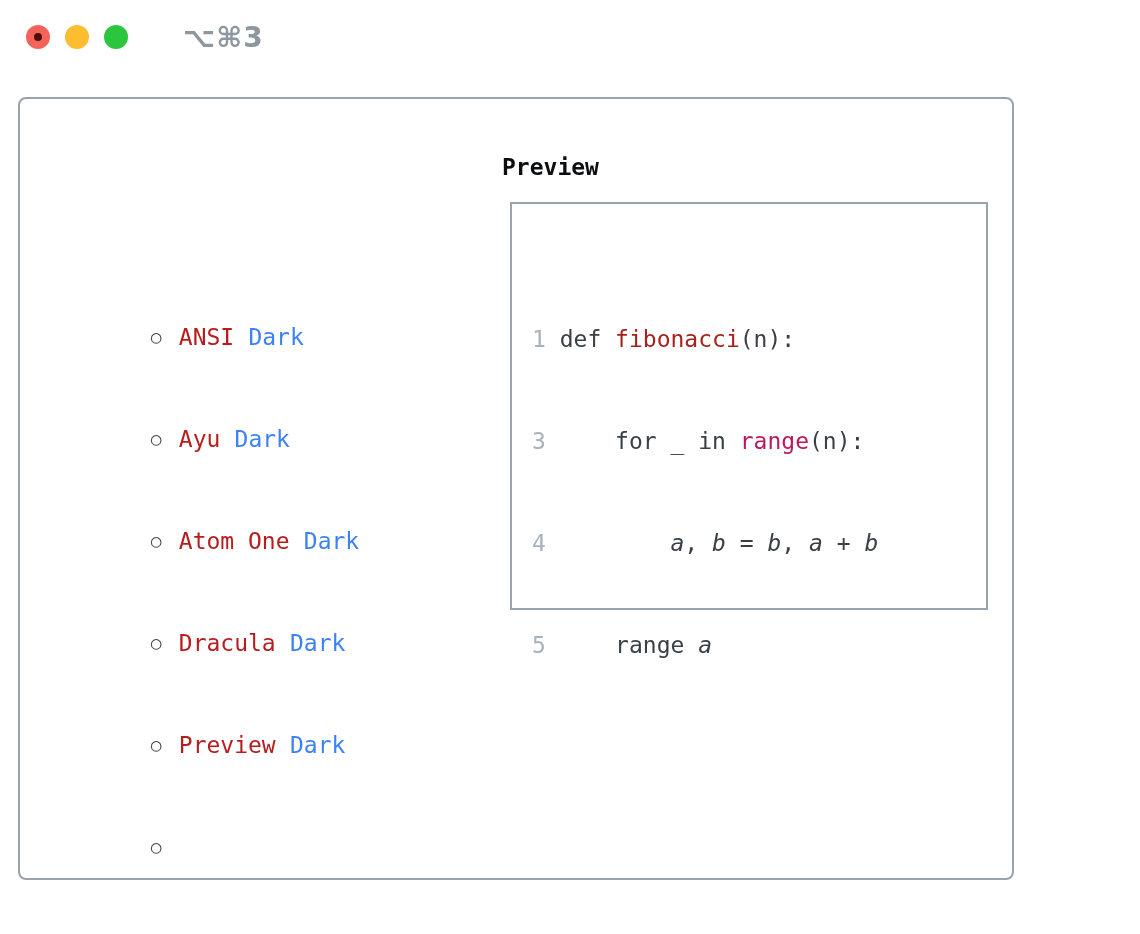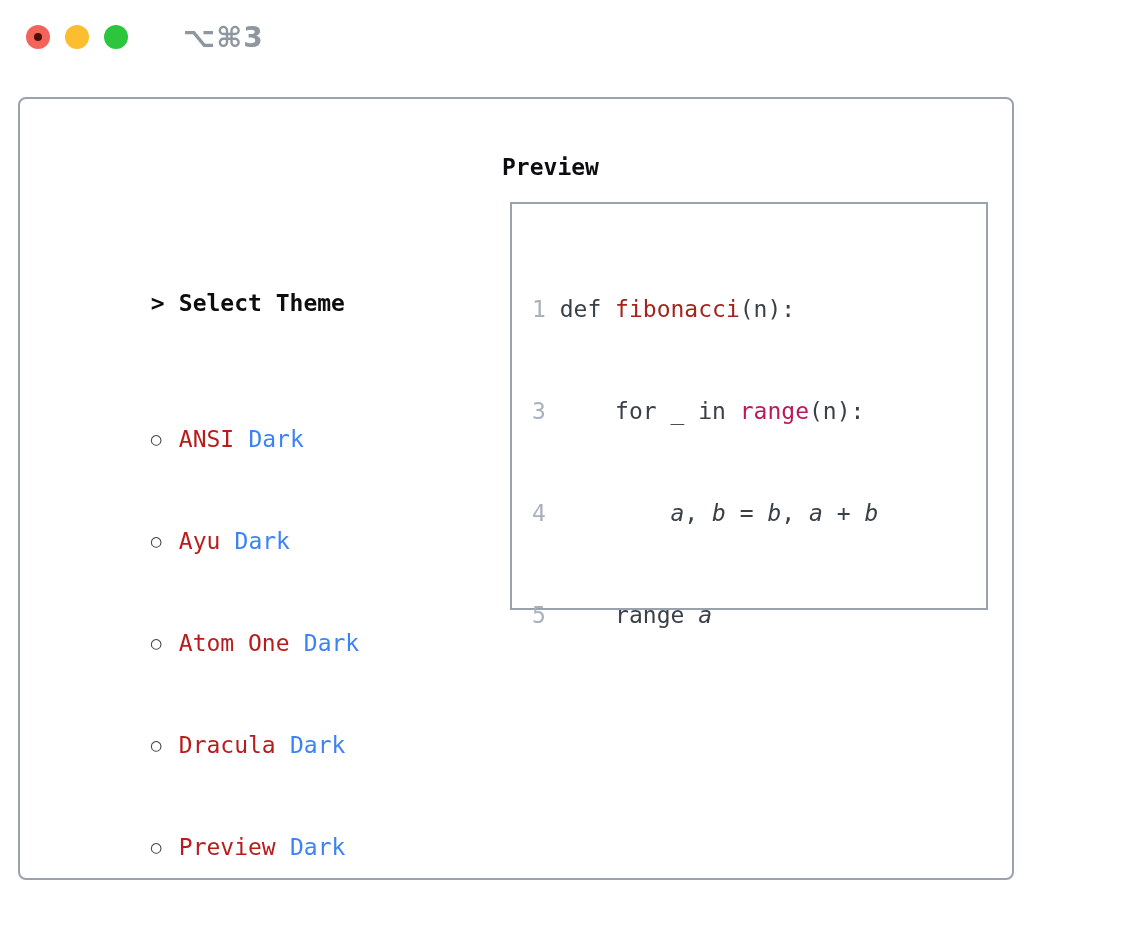--- a/index.html
+++ b/index.html
@@ -48,21 +48,21 @@
   .hdr-arrow { font-size:23px; font-weight:bold; color:#0b0d0f; top:0; }
   .hdr { font-weight:bold; color:#0b0d0f; }
   .item-name { color:#b91c1c; }
   .variant { color:#3b82f6; margin-left:0.62em; }
   
   .rightcol { position:absolute; left:482px; top:51px; }
   .preview-label-row { height:34px; font-size:23px; line-height:34px; }
   .pbox {
     margin-top:18px; margin-left:8px; width:478px; height:408px;
     box-sizing:border-box; border:2px solid #9aa2ad; background:#ffffff;
-    padding:20px 0 0 20px; font-size:23px; line-height:34px; white-space:pre;
+    padding:50px 0 0 20px; font-size:23px; line-height:34px; white-space:pre;
   }
   .line { min-height:34px; }
   .ln  { color:#a9b1bc; }
   .p   { color:#3a4047; }
   .k   { color:#3a4047; }
   .fn  { color:#a5231c; }
   .num { color:#0b7e88; }
   .bi  { color:#be185d; }
   .v   { color:#3a4047; font-style:italic; }
 </style>
@@ -77,23 +77,20 @@
       </div>
     <div class="light light-min"></div>
     <div class="light light-max"></div>
     <span class="win-title">⌥⌘3</span>
   </div>
 
   <div class="panel">
 
     <div class="leftcol">
 
-      <div class="row">
-        <span class="bullet hdr-arrow">&gt;</span><span class="hdr">Select Theme</span>
-      </div>
 
       <div class="row">
         <span class="bullet">○</span><span class="item-name">ANSI</span><span class="variant">Dark</span>
       </div>
       <div class="row">
         <span class="bullet">○</span><span class="item-name">Ayu</span><span class="variant">Dark</span>
       </div>
       <div class="row">
         <span class="bullet">○</span><span class="item-name">Atom One</span><span class="variant">Dark</span>
       </div>

